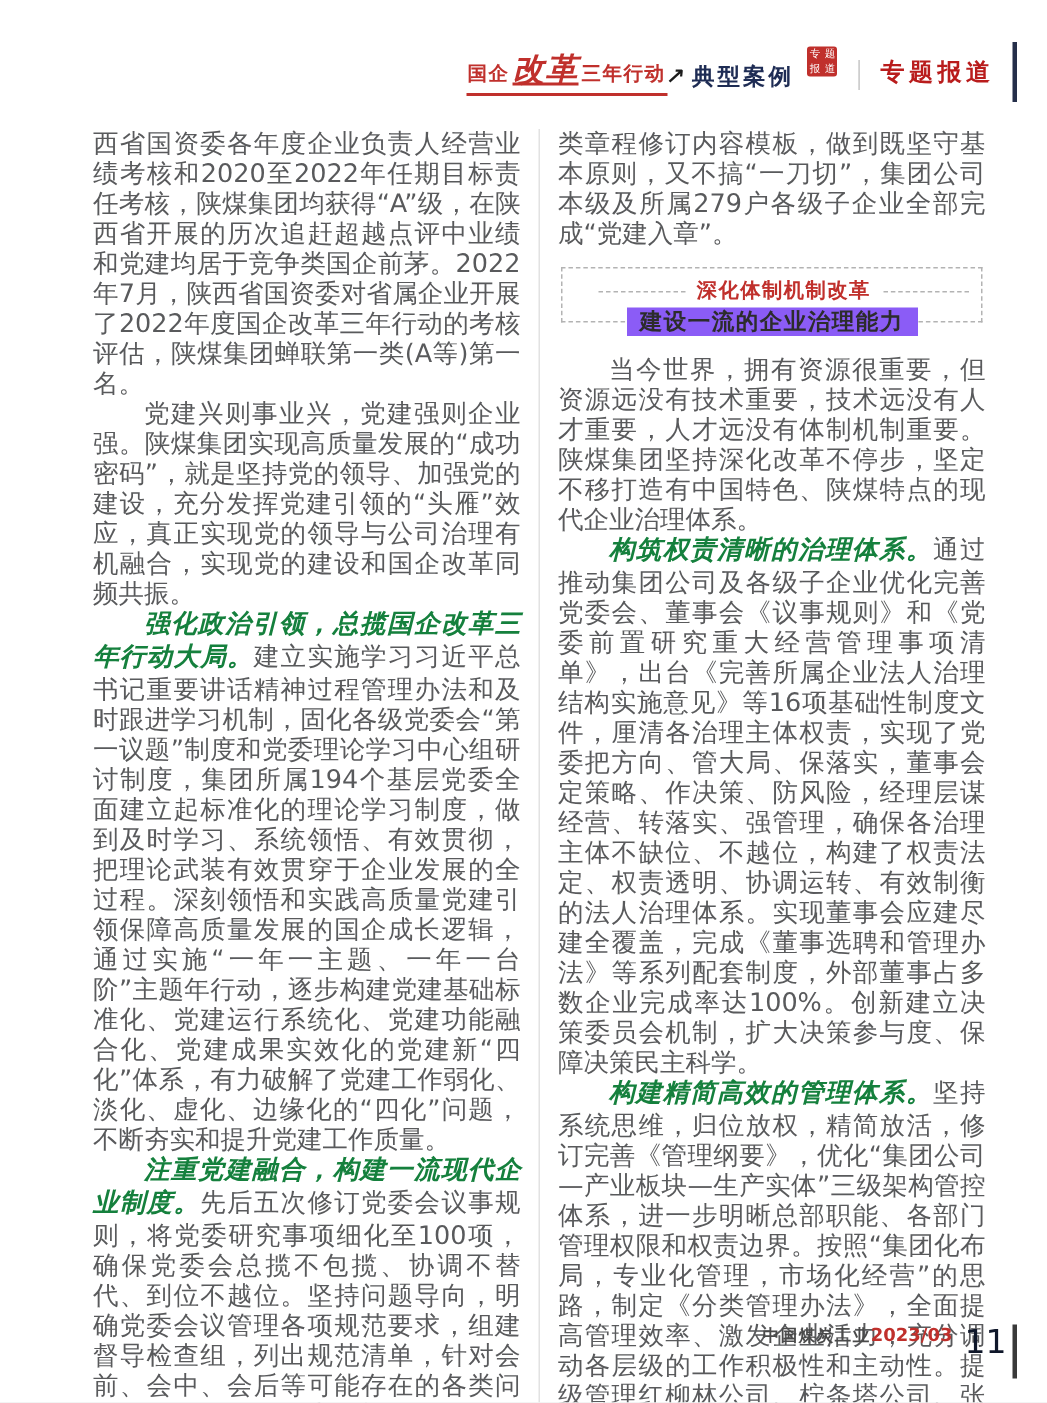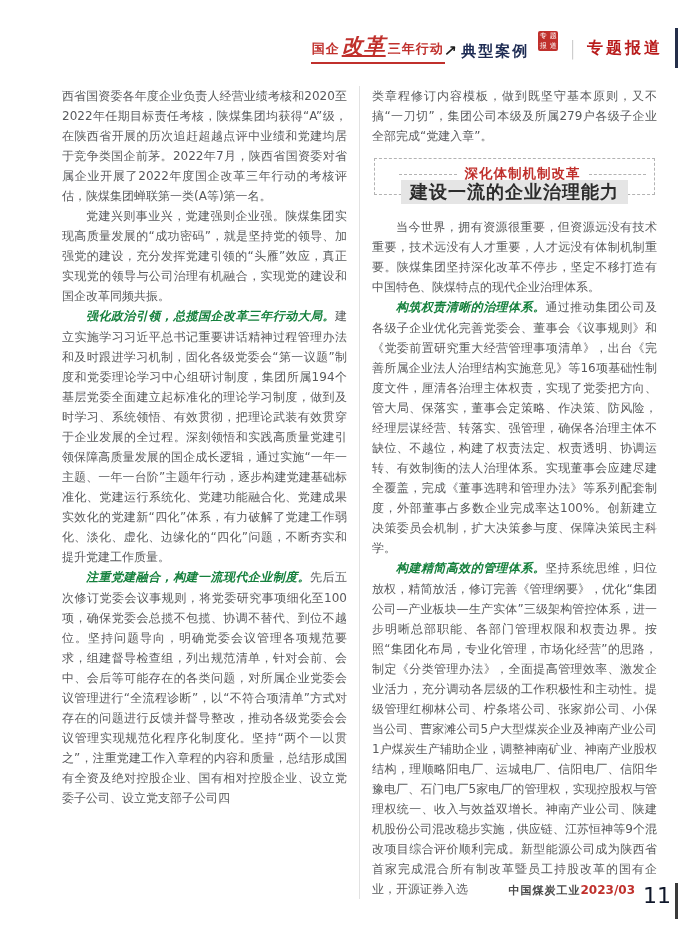--- a/index.html
+++ b/index.html
@@ -15,30 +15,30 @@
   .case-label{color:#1e2c54;font-weight:bold;font-size:15px;letter-spacing:2px;margin:0 0 3px 3px;}
   .seal{width:20px;height:20px;background:#c0302c;border-radius:2px;display:grid;grid-template-columns:1fr 1fr;
         align-items:center;justify-items:center;color:#fff;font-size:7px;line-height:9px;margin-top:-14px;}
   .hdr-divider{color:#c4c4c4;font-size:20px;font-weight:100;margin:0 2px;}
   .report-label{color:#b91c1c;font-size:16px;font-weight:bold;letter-spacing:3px;}
   .hdr-bar{width:3px;height:40px;background:#252f4a;margin-left:3px;}
   
   .columns{position:absolute;top:86px;left:62px;right:41px;display:flex;gap:12px;}
   .col{flex:1;min-width:0;}
   .col-divider{width:1px;background:#e2e2e2;align-self:stretch;}
-  .para{margin:0;font-size:12px;line-height:20px;color:#595a5c;text-align:justify;text-indent:2em;}
+  .para{margin:0;font-size:17px;line-height:20px;color:#595a5c;text-align:justify;text-indent:2em;}
   .para.no-indent{text-indent:0;}
   .lead{font-family:Liberation Mono, monospace;font-style:italic;font-weight:bold;color:#15803d;}
   
   .sec-box{position:relative;border:1px dashed #b3b3b3;margin:12px 2px 22px 2px;padding:6px 8px 11px 24px;}
   .sec-row-red{display:flex;align-items:center;gap:8px;}
   .dash-rule{flex:1;border-top:1px dashed #b3b3b3;height:0;}
   .sec-red{color:#c0302c;font-weight:bold;font-size:13.5px;letter-spacing:1px;white-space:nowrap;}
   .sec-row-black{position:absolute;left:6px;right:6px;bottom:-10px;display:flex;justify-content:center;}
-  .sec-black{background:#e5e5e5;padding:0 9px;color:#2c2c2c;font-weight:bold;font-size:18px;letter-spacing:1px;white-space:nowrap;}
+  .sec-black{background:#8b5cf6;padding:0 9px;color:#2c2c2c;font-weight:bold;font-size:15px;letter-spacing:1px;white-space:nowrap;}
   
   .ftr{position:absolute;bottom:16px;right:20px;display:flex;align-items:flex-start;gap:0;}
   .journal{font-size:11px;color:#4a4a4a;font-weight:bold;letter-spacing:1px;}
   .issue{font-size:12px;color:#c0302c;font-weight:bold;}
   .pageno{font-size:22px;color:#0f172a;margin-left:8px;font-family:"DejaVu Sans","Liberation Sans",sans-serif;}
   .ftr-bar{width:3px;height:36px;background:#3a3a3a;margin-left:4px;}
 </style>
 </head>
 <body>
 

